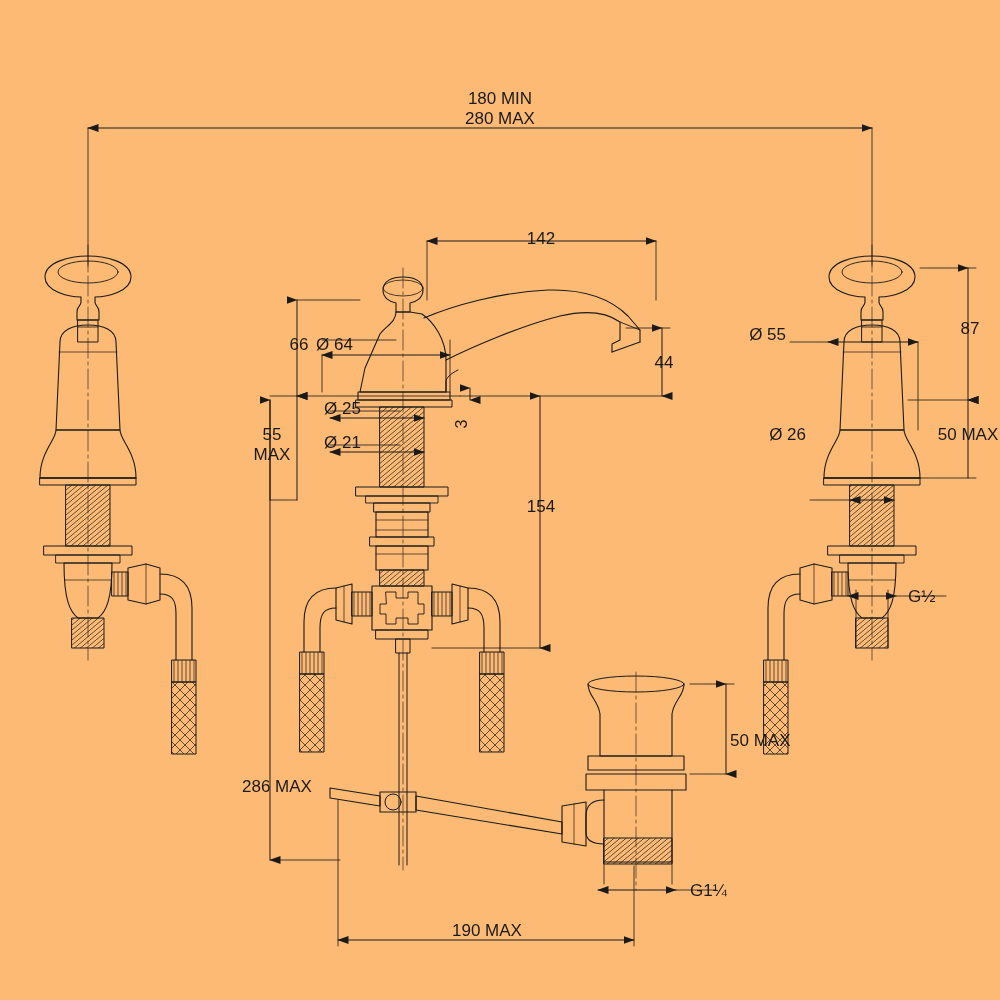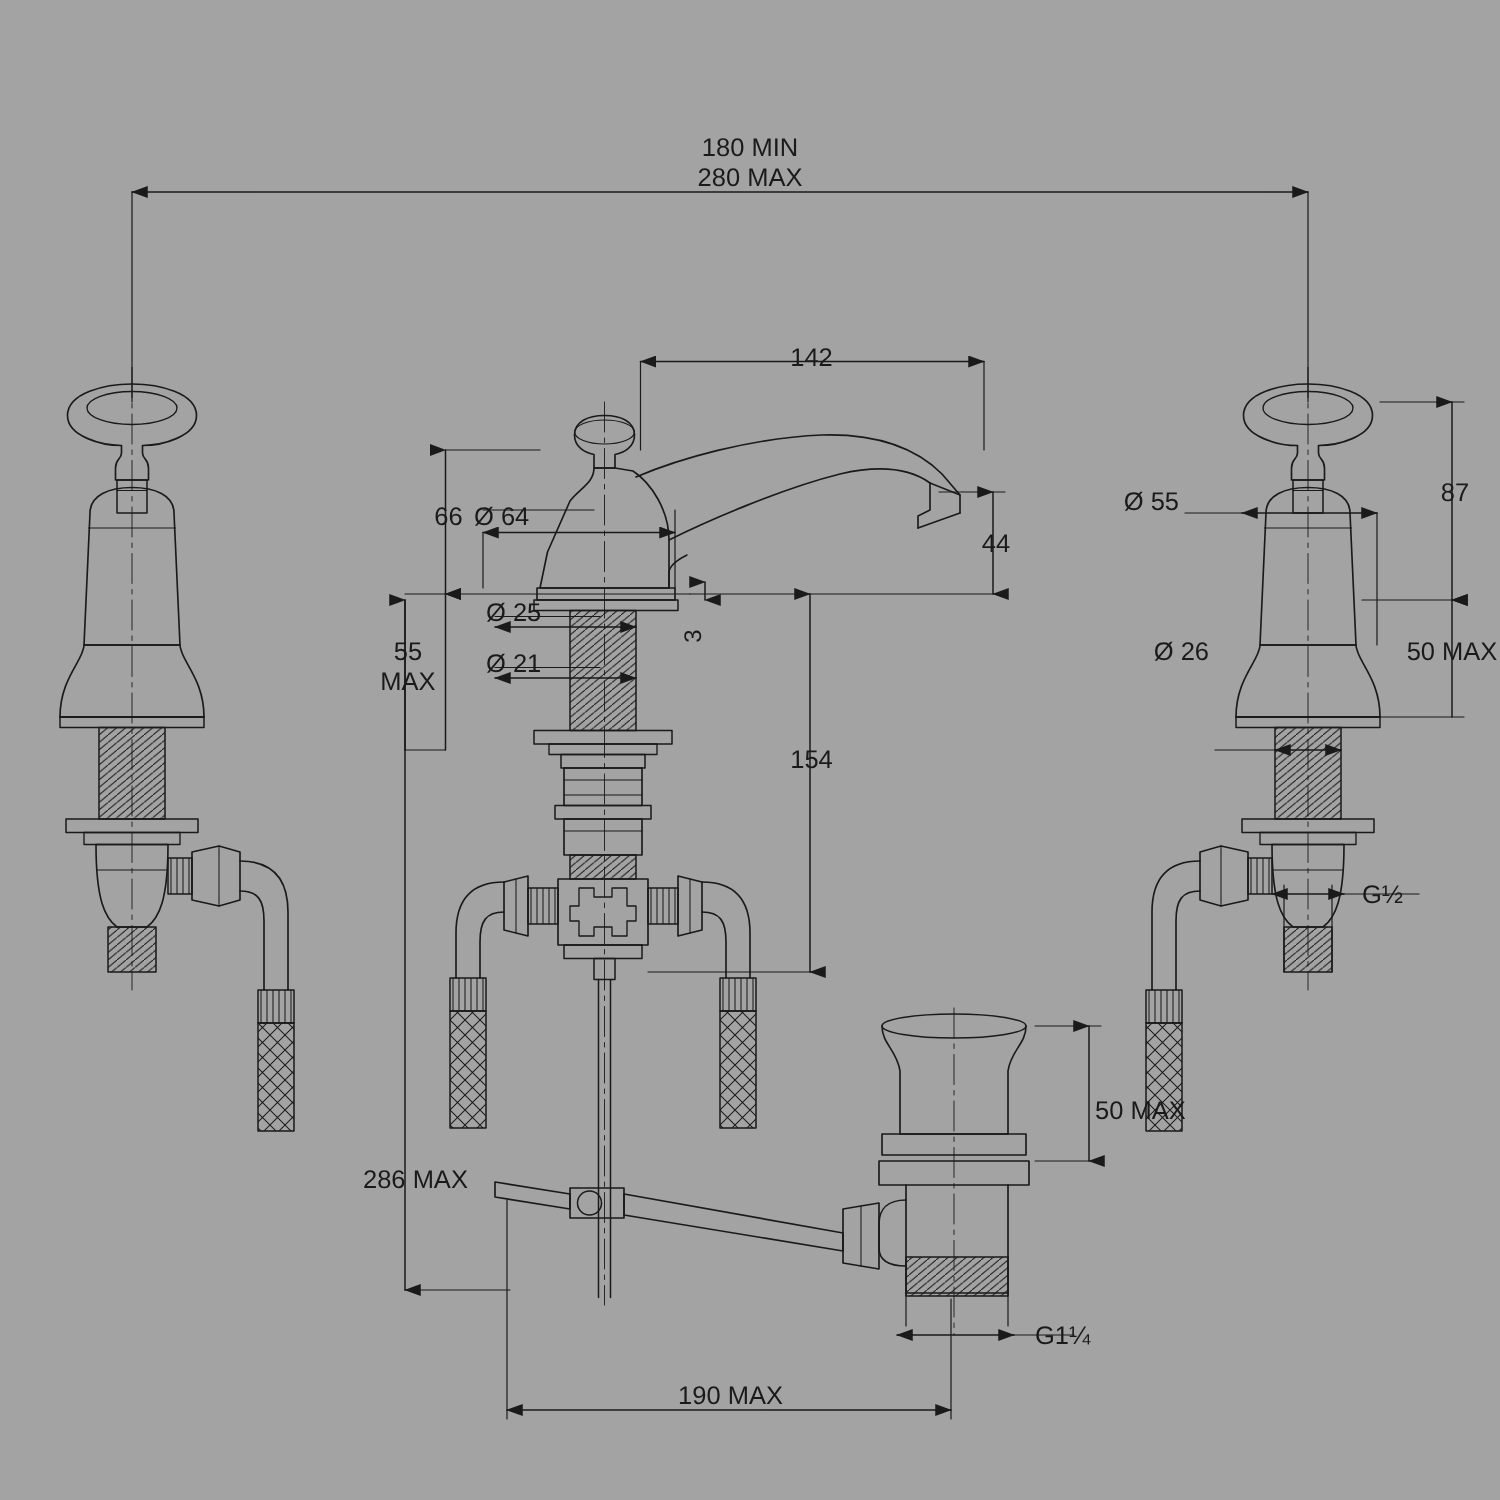--- a/index.html
+++ b/index.html
@@ -1,18 +1,18 @@
 <!DOCTYPE html>
 <html><head>
 <meta charset="utf-8">
 <style>
   html,body{margin:0;padding:0;background:#ffffff;}
   body{width:1000px;height:1000px;overflow:hidden;
        font-family:"Liberation Sans","DejaVu Sans",sans-serif;color:#1a1a1a;}
-  #stage{position:relative;width:1000px;height:1000px;background:#a3a3a3;}
+  #stage{position:relative;width:1000px;height:1000px;background:#fdba74;}
   svg{display:block;}
   .dimtext{font-family:"Liberation Sans","DejaVu Sans",sans-serif;font-size:17px;fill:#1a1a1a;}
   .dimtext.small{font-size:16px;}
 </style>
 </head>
 <body>
 
 <div id="stage">
 <svg width="1000" height="1000" viewBox="0 0 1000 1000">
 

